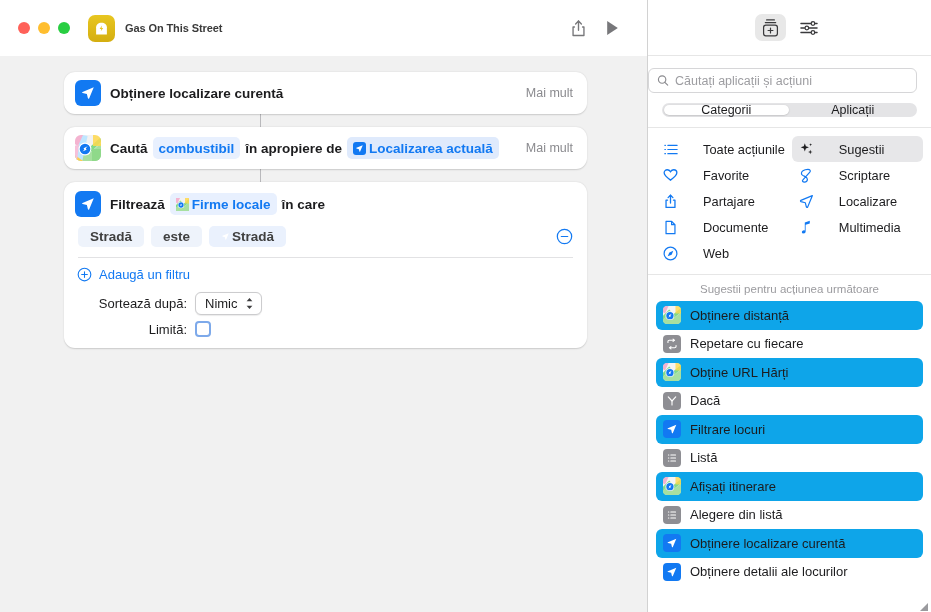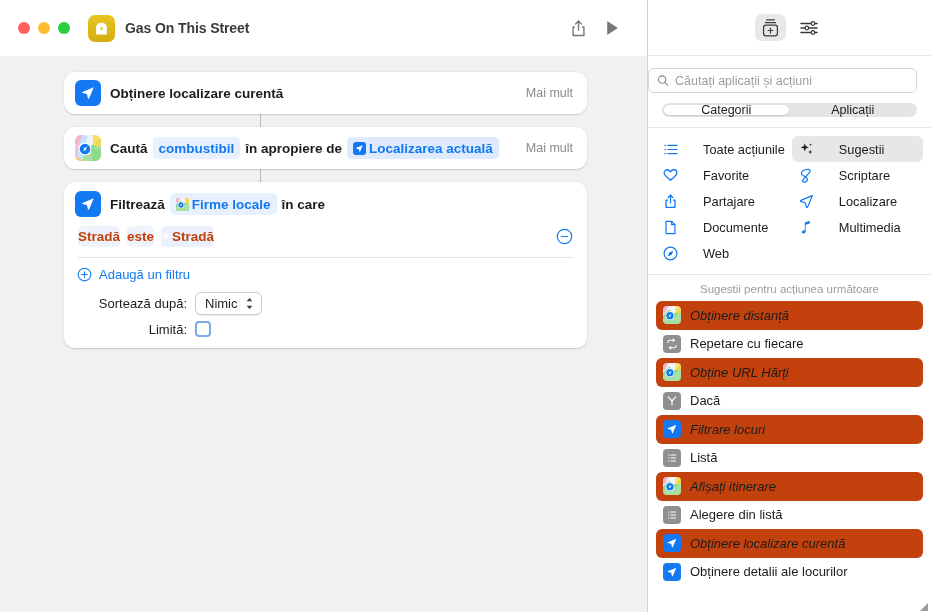--- a/index.html
+++ b/index.html
@@ -50,21 +50,21 @@
 
   .app-icon {
     width: 27px; height: 27px;
     border-radius: 7px;
     background: linear-gradient(180deg,#e8c620 0%, #d4ae10 100%);
     display: flex; align-items: center; justify-content: center;
     margin-right: 10px;
     flex: 0 0 auto;
   }
   .wf-title {
-    font-size: 14px;
+    font-size: 11px;
     font-weight: bold;
     color: #3a3a3a;
     letter-spacing: -0.1px;
   }
   .tb-spacer { flex: 1 1 auto; }
   .tb-btn {
     width: 34px; height: 30px;
     display: flex; align-items: center; justify-content: center;
     border-radius: 6px;
     cursor: default;
@@ -157,23 +157,23 @@
     padding: 9px 14px 7px 11px;
   }
   .filter-cond {
     display: flex;
     align-items: center;
     padding: 2px 14px 10px 14px;
     position: relative;
   }
   .cond-token {
     background: #eaf1fd;
-    color: #c2410c;
+    color: #404040;
     border-radius: 5px;
-    padding: 3px 0;
+    padding: 3px 12px;
     font-weight: bold;
     font-size: 13.5px;
     margin-right: 7px;
     display: inline-flex;
     align-items: center;
     gap: 2px;
   }
   .cond-token.plain { background: #eef3fb; }
   .minus-btn {
     margin-left: auto;
@@ -341,21 +341,21 @@
     display: flex;
     align-items: center;
     gap: 9px;
     height: 28.5px;
     padding: 0 7px;
     border-radius: 6px;
     font-size: 13px;
     color: #1c1c1e;
     cursor: default;
   }
-  .sugg-item.alt { background: #c2410c; font-style: italic; }
+  .sugg-item.alt { background: #0ea5e9; }
   .sugg-ico {
     width: 18px; height: 18px;
     border-radius: 4px;
     flex: 0 0 auto;
     display: flex; align-items: center; justify-content: center;
     overflow: hidden;
   }
   .sugg-ico.blue { background: #1279f2; }
   .sugg-ico.gray { background: #8e8e93; }
 

